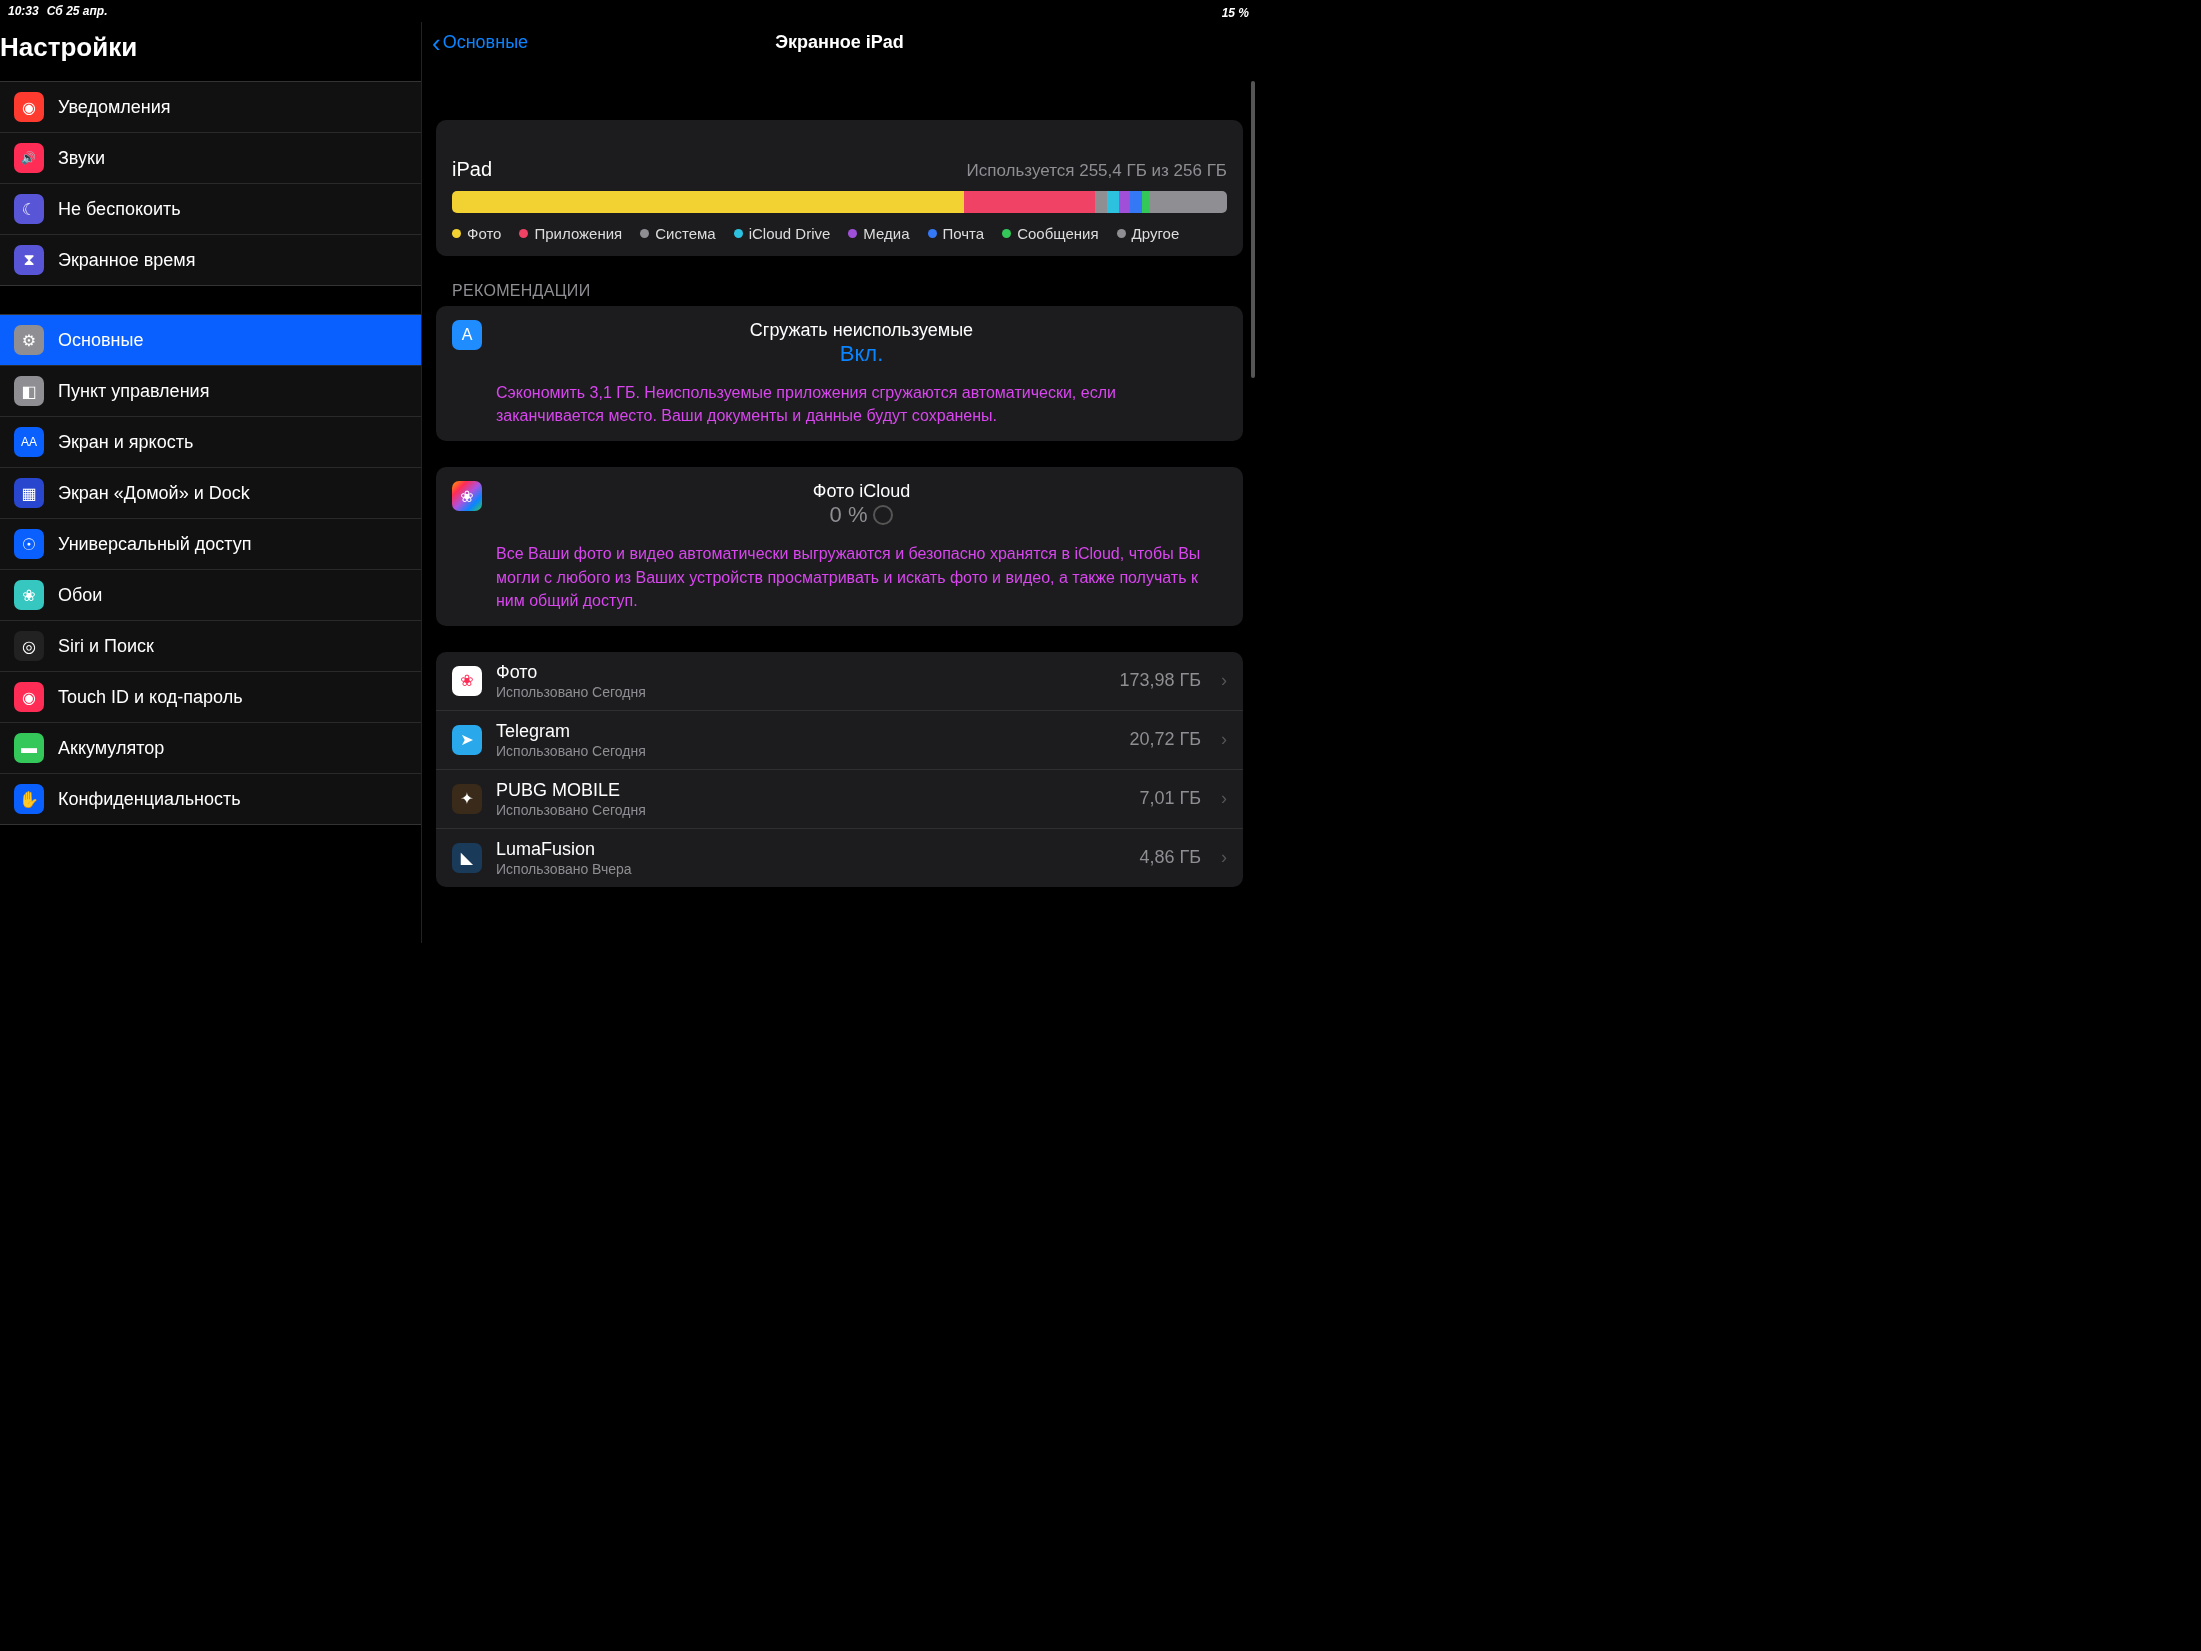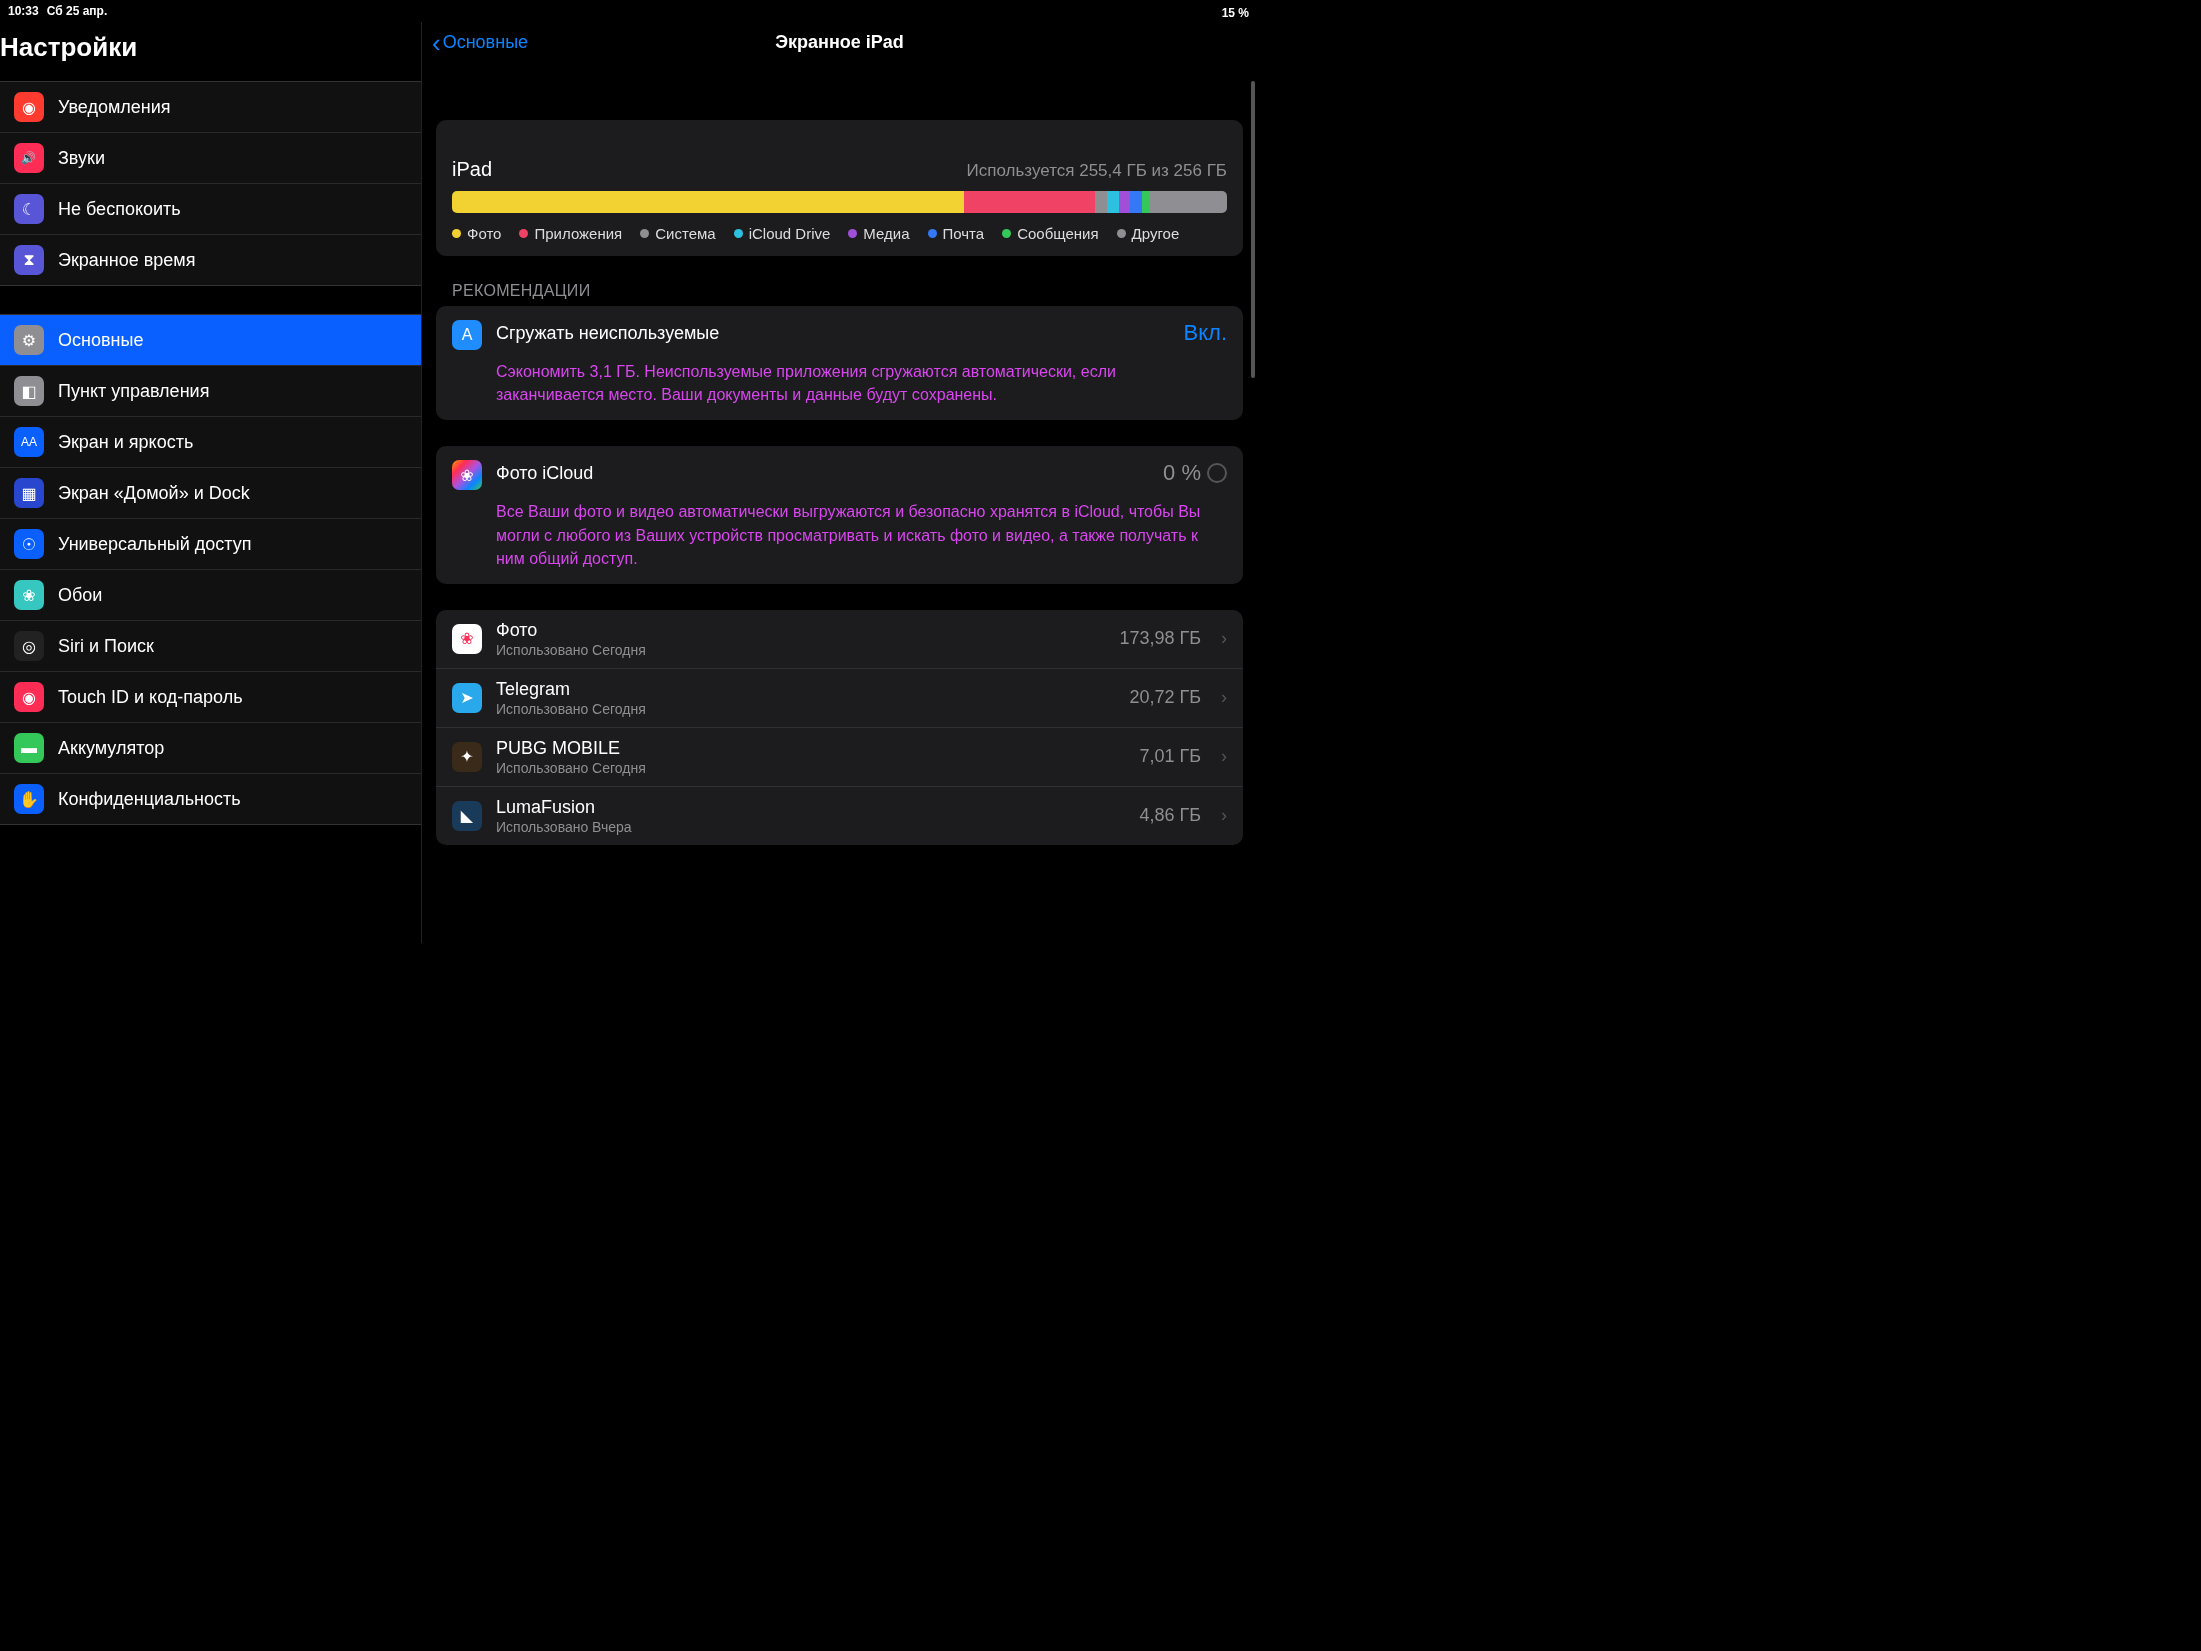--- a/index.html
+++ b/index.html
@@ -12,20 +12,21 @@
     overflow: hidden;
   }
   .status-bar {
     display: flex;
     justify-content: space-between;
     align-items: center;
     height: 22px;
     padding: 0 8px;
     font-size: 12px;
     font-weight: 600;
+    font-style: italic;
   }
   .status-left { display: flex; gap: 8px; }
   .status-right { display: flex; align-items: center; gap: 4px; flex-direction: column; }
   .battery-icon {
     width: 20px; height: 10px; border: 1px solid #fff; border-radius: 2px;
     position: relative; display: inline-block;
   }
   .battery-icon::after {
     content: ""; position: absolute; right: -3px; top: 2px;
     width: 2px; height: 4px; background: #fff; border-radius: 0 1px 1px 0;
@@ -136,21 +137,21 @@
 
   .rec-item {
     display: flex;
     padding: 14px 16px;
     gap: 14px;
     border-bottom: 0.5px solid #333;
   }
   .rec-item:last-child { border-bottom: none; }
   .rec-icon { width: 30px; height: 30px; border-radius: 7px; flex-shrink: 0; display:flex;align-items:center;justify-content:center;font-size:16px;}
   .rec-body { flex: 1; }
-  .rec-head { display: flex; justify-content: space-between; align-items: center; margin-bottom: 14px; }
+  .rec-head { display: flex; justify-content: space-between; align-items: center; margin-bottom: 14px; flex-direction: column; }
   .rec-title { font-size: 18px; }
   .rec-status { color: #0a84ff; font-size: 22px; display:flex;align-items:center;gap:6px;}
   .rec-desc { font-size: 16px; color: #d946ef; line-height: 1.45; }
   .progress-ring {
     width: 20px; height: 20px; border: 2.5px solid #555; border-radius: 50%;
   }
 
   .app-item {
     display: flex;
     align-items: center;

